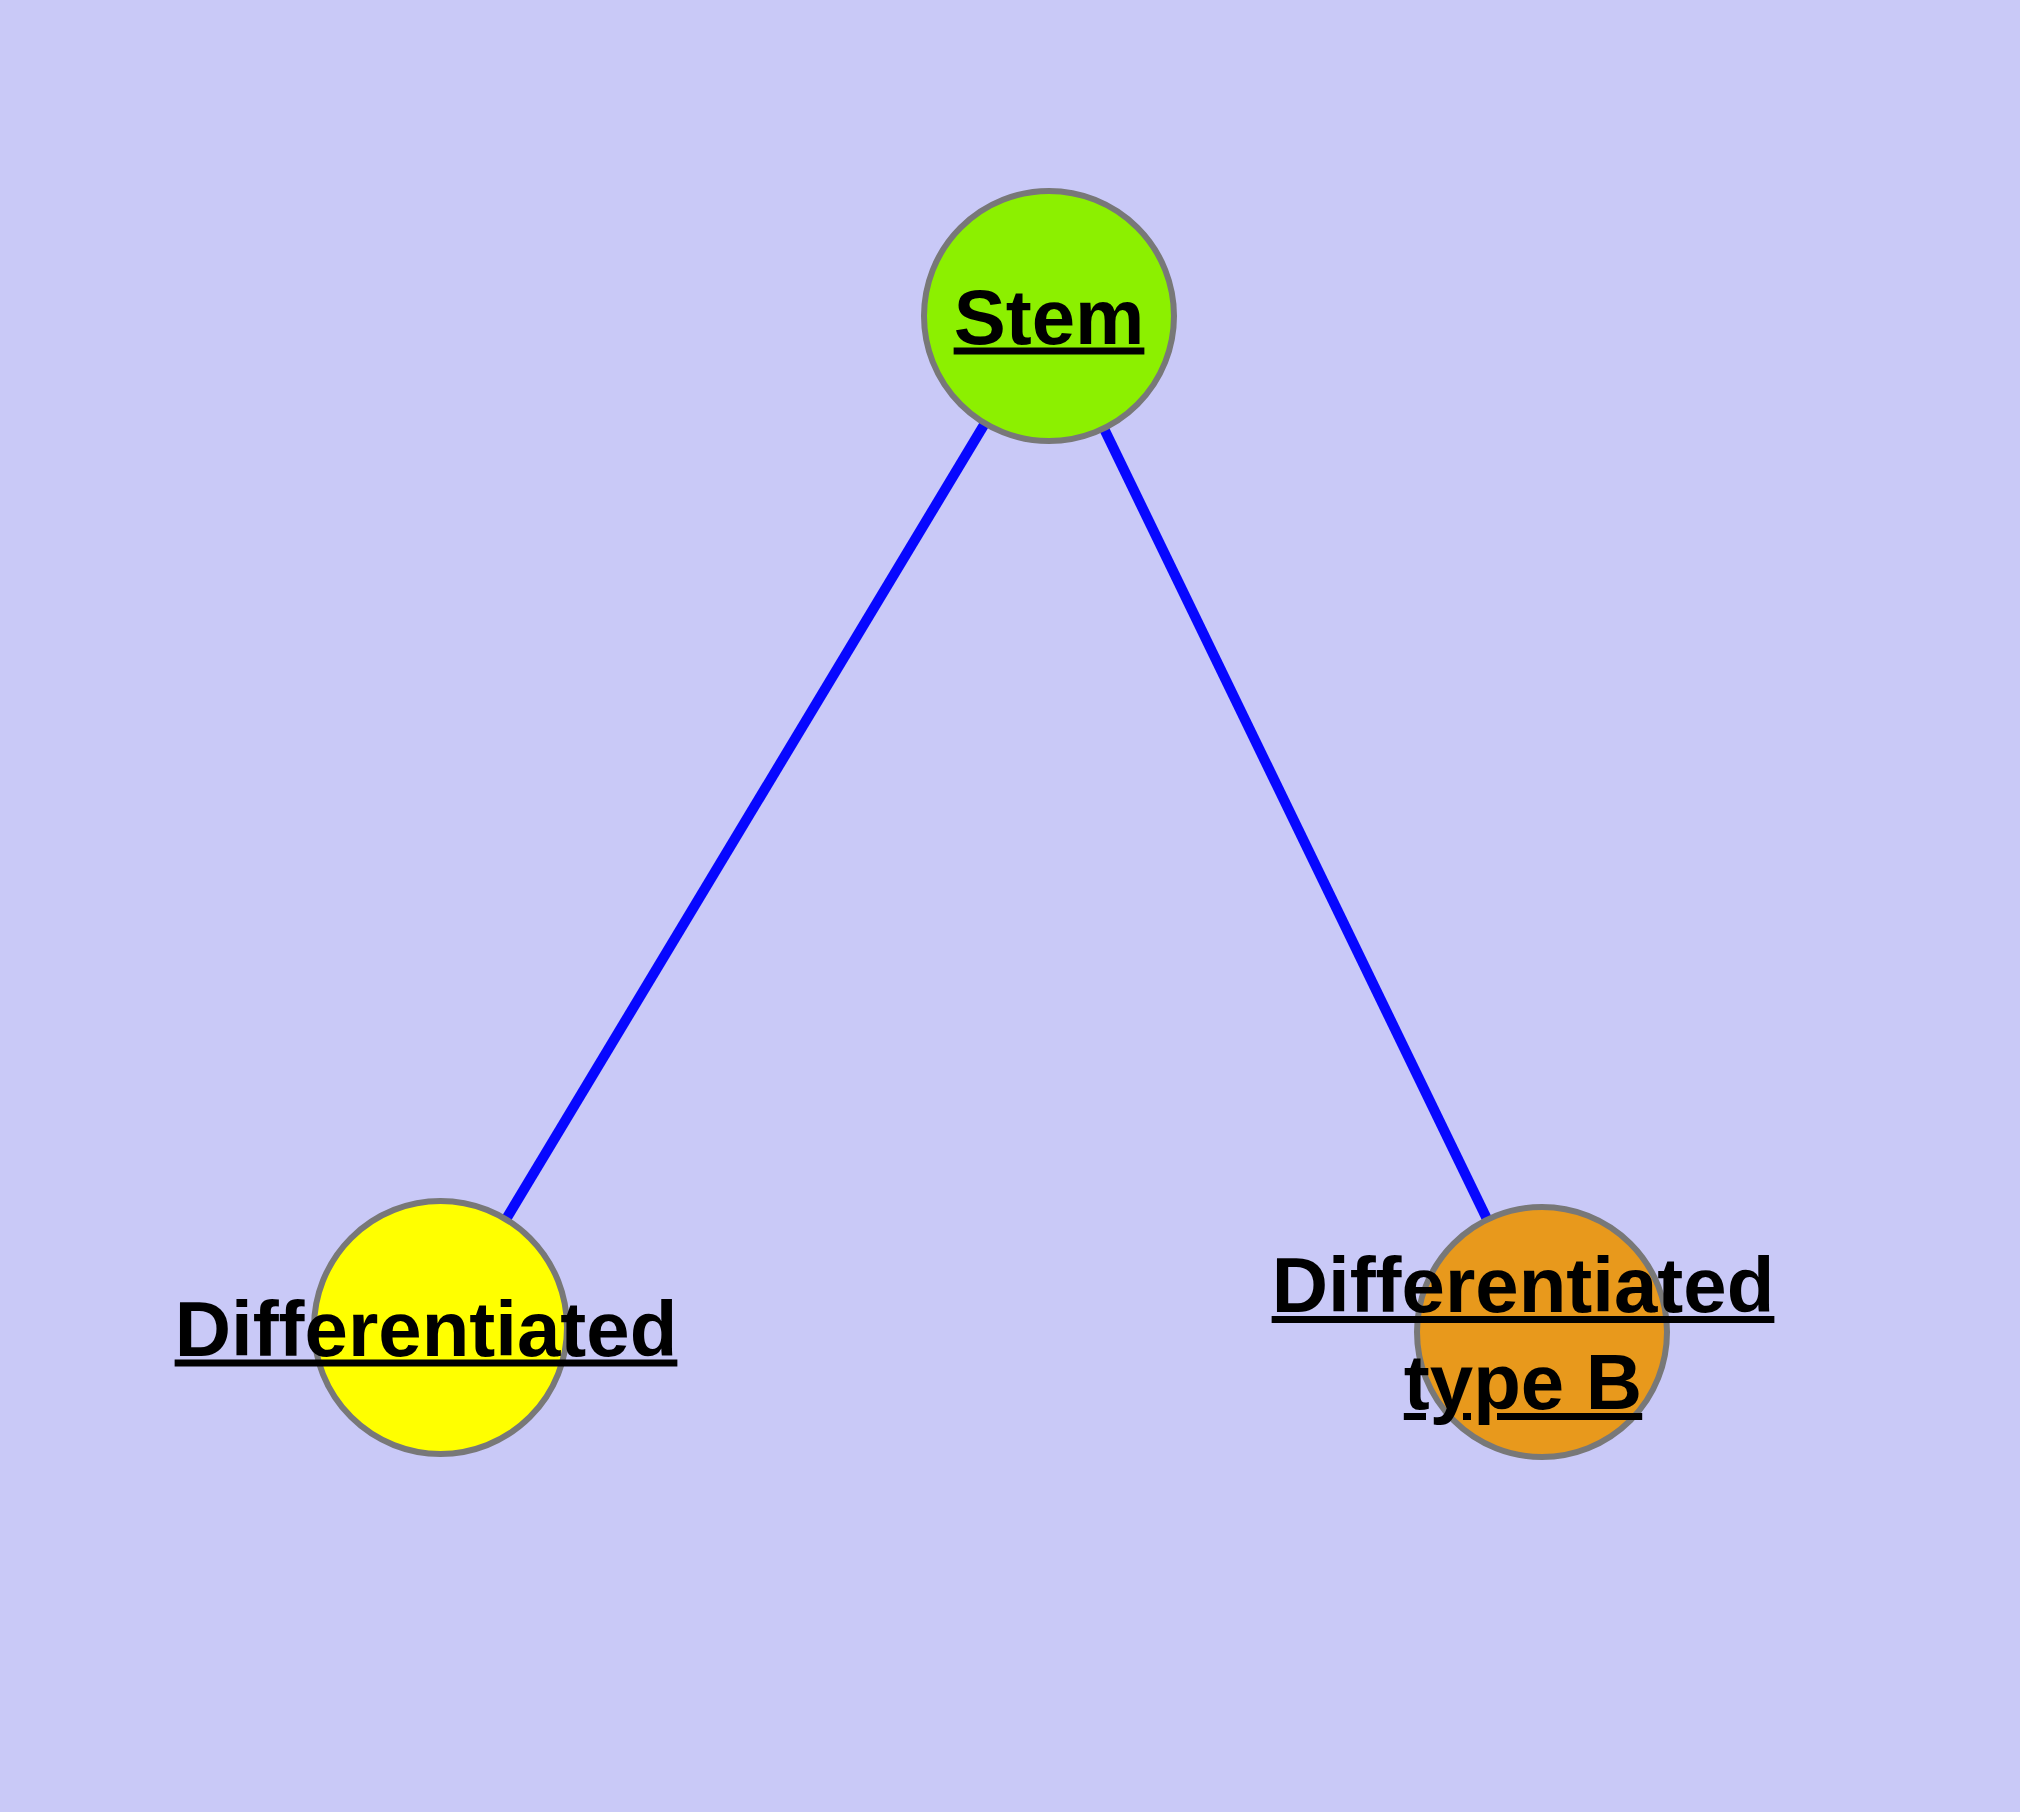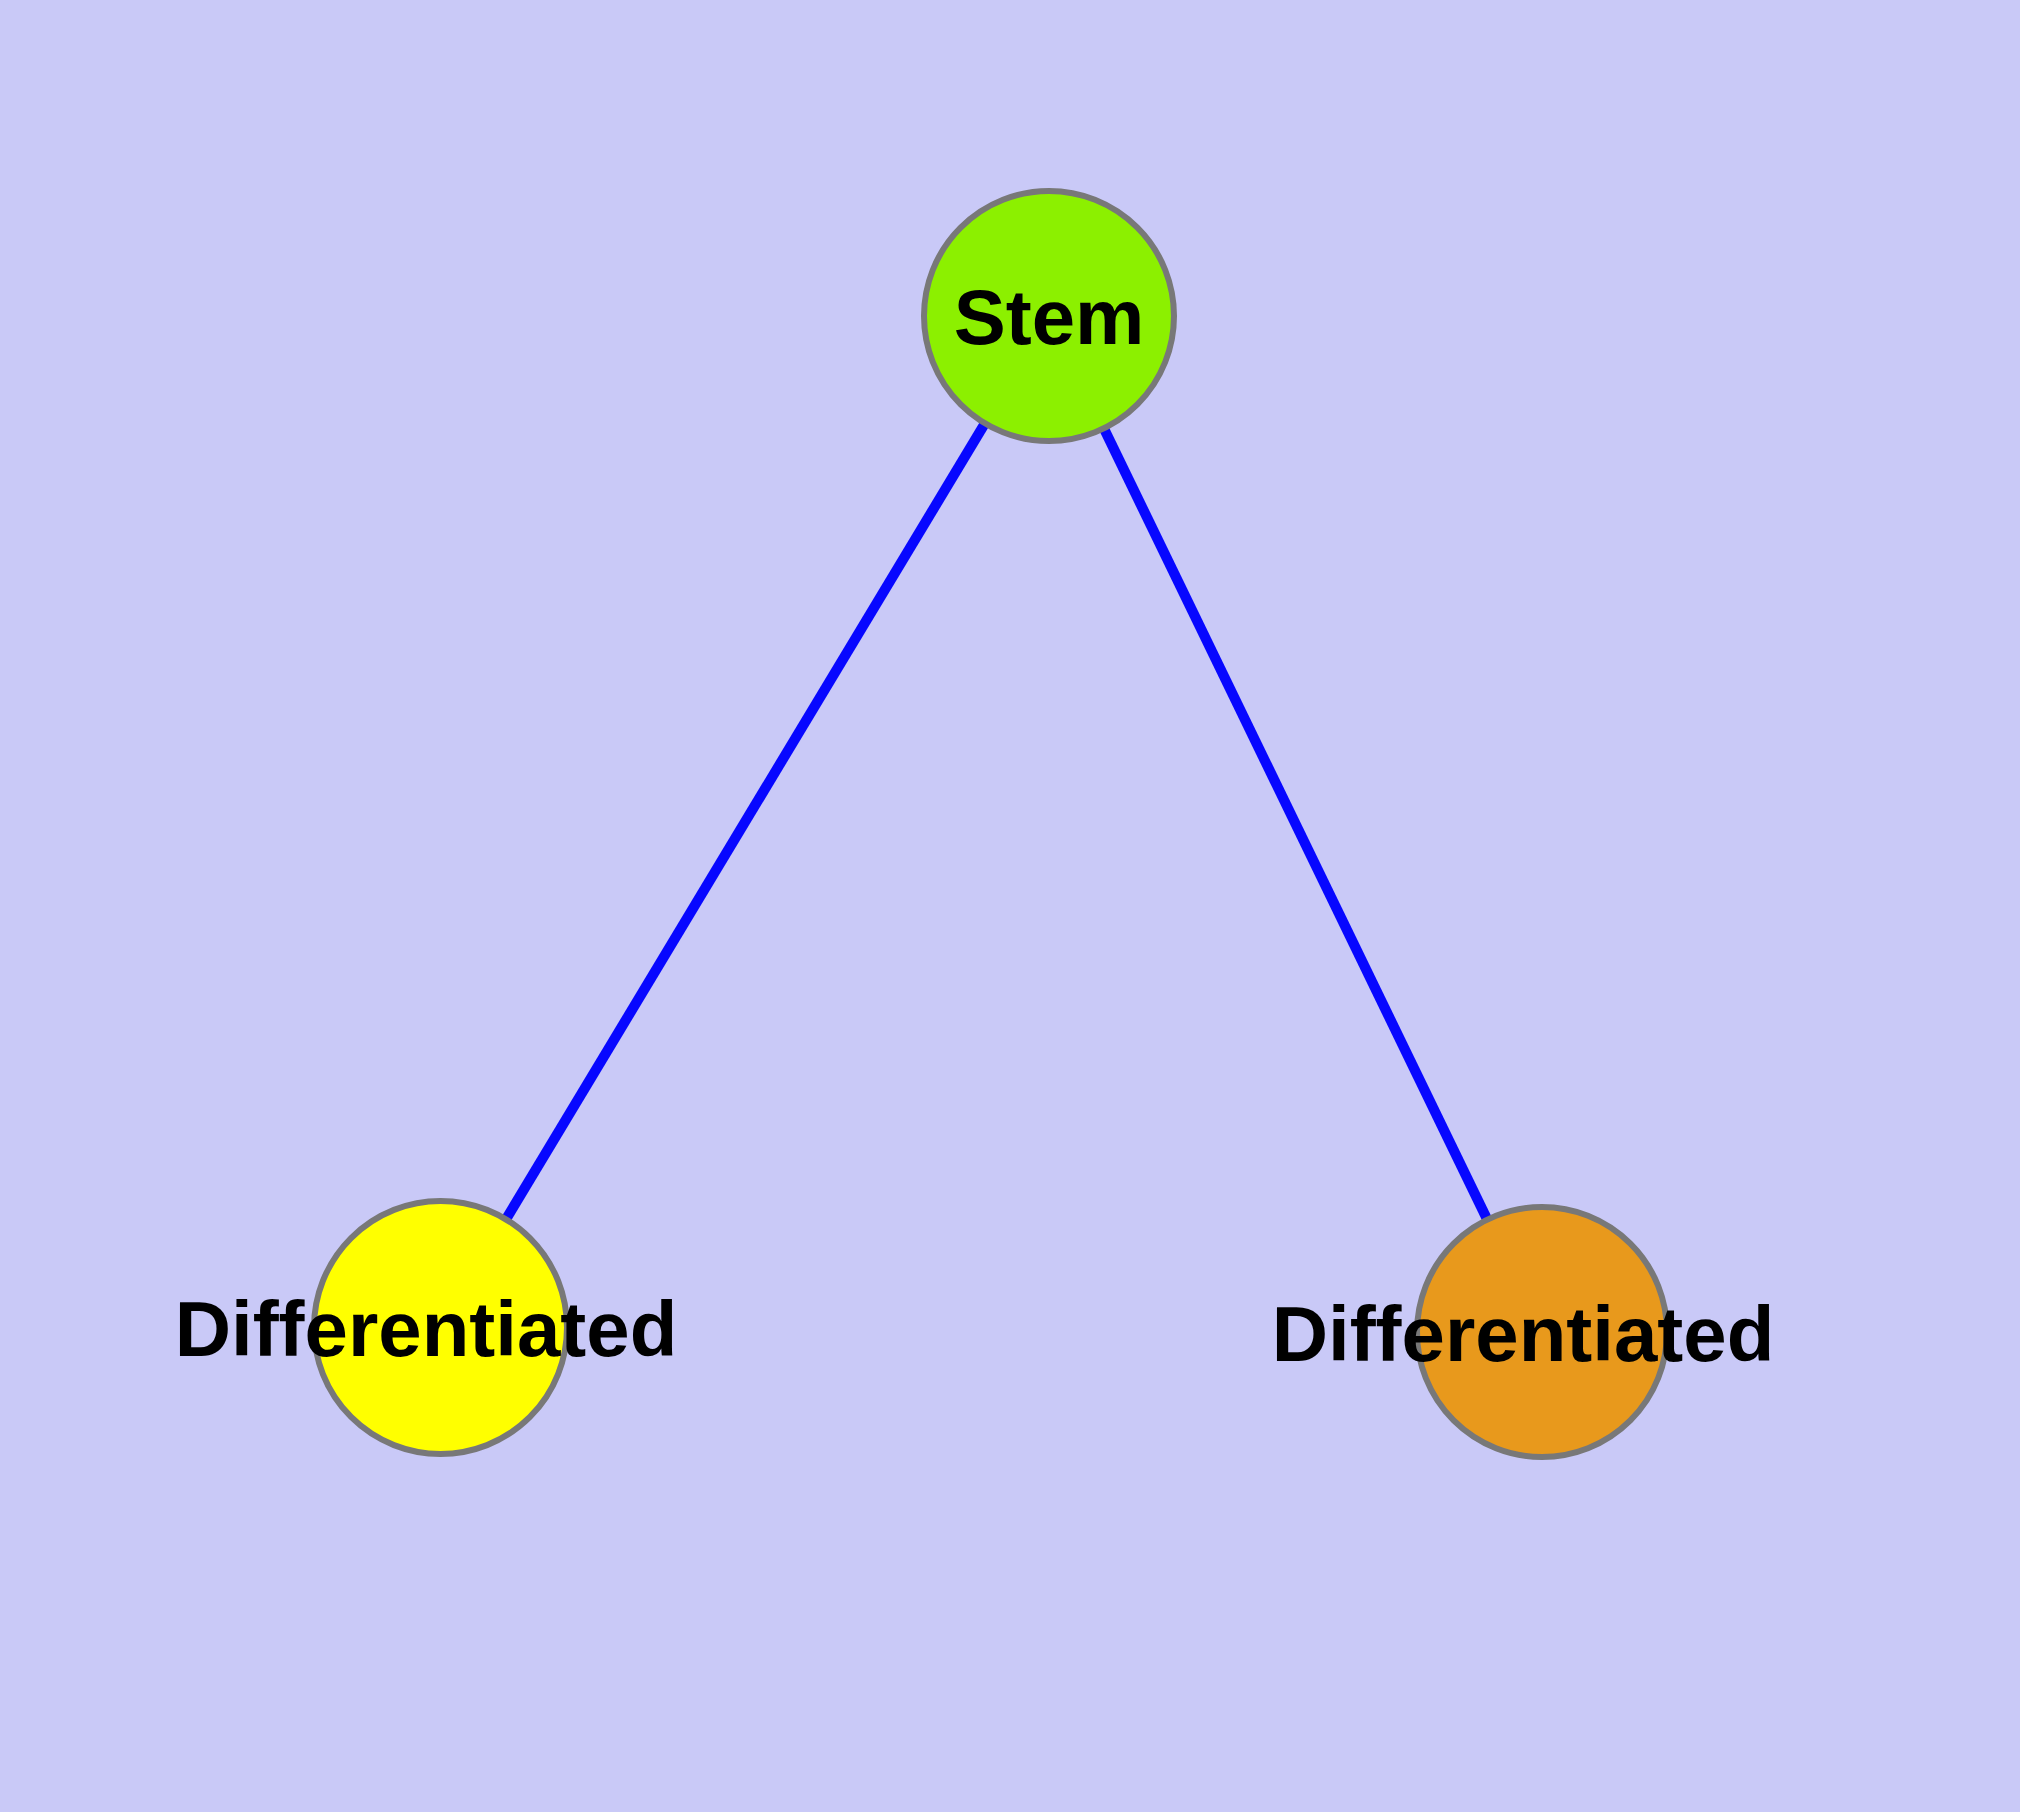--- a/index.html
+++ b/index.html
@@ -30,20 +30,21 @@
     transform: translate(-50%, -50%);
     z-index: 3;
     font-weight: bold;
     font-size: 78px;
     line-height: 97px;
     text-align: center;
     white-space: nowrap;
   }
   .label-line {
     display: block;
+    text-decoration: underline;
   }
 </style>
 </head>
 <body>
 
 <div class="canvas" style="background: rgb(201, 201, 247);">
 
   <svg class="edges-layer" width="2021" height="1812" viewBox="0 0 2384 2138">
     <line x1="1238" y1="373" x2="520" y2="1566" stroke="#0707FF" stroke-width="12"></line>
     <line x1="1238" y1="373" x2="1819" y2="1572" stroke="#0707FF" stroke-width="12"></line>
@@ -57,16 +58,17 @@
     <span class="label-line">Stem</span>
 
   </div>
 
   <div class="node-label" style="left: 426px; top: 1329px; color: rgb(0, 0, 0);">
     <span class="label-line">Differentiated</span>
   </div>
 
   <div class="node-label" style="left: 1523px; top: 1334px; color: rgb(0, 0, 0);">
     <span class="label-line">Differentiated</span>
+    <span class="label-line">type B</span>
   </div>
 
 </div>
 
 
 </body></html>

